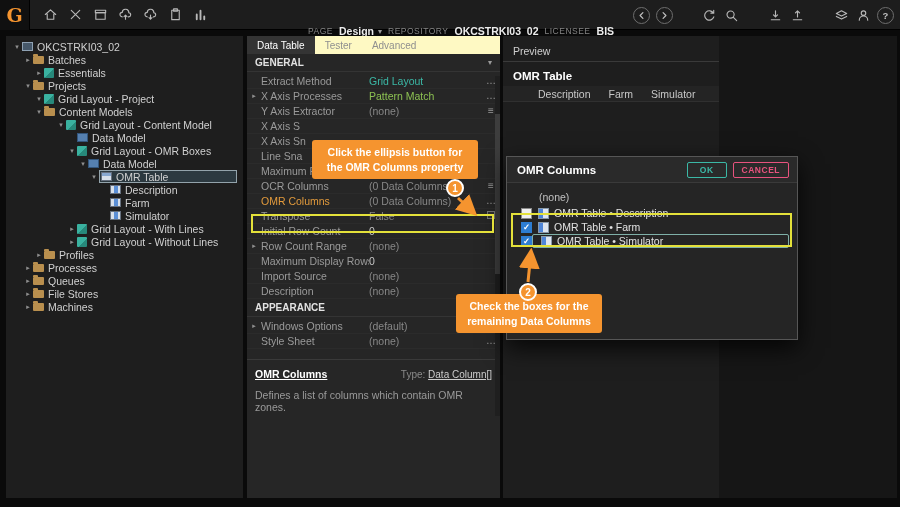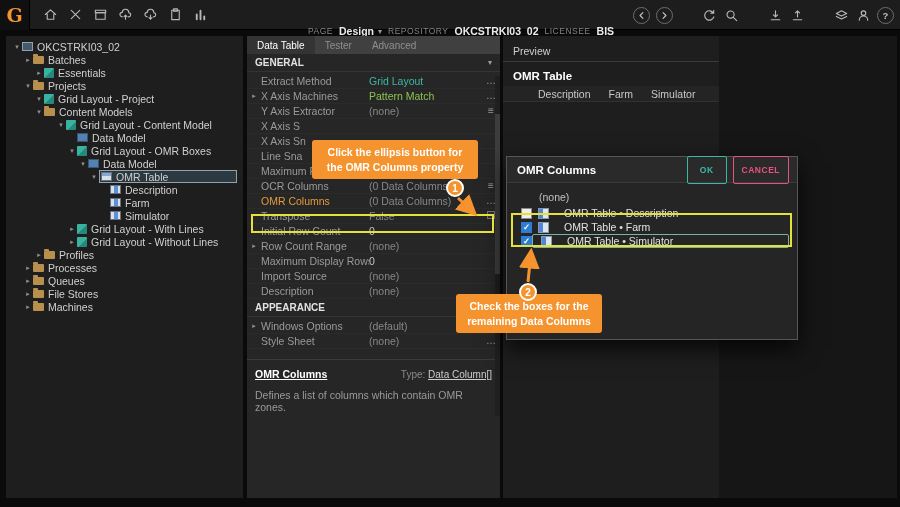--- a/index.html
+++ b/index.html
@@ -36,21 +36,21 @@
   .ti-folder{position:relative;width:11px;height:8px;background:#b98f4e;border-radius:1px;margin-top:1px}
   .ti-folder::before{content:"";position:absolute;left:0;top:-2px;width:5px;height:2px;background:#b98f4e;border-radius:1px 1px 0 0}
   .ti-cube{width:10px;height:10px;background:linear-gradient(135deg,#3ab2a0 55%,#27897b 55%);border-radius:1px}
   .ti-grid{width:11px;height:9px;background:#5580b0;box-shadow:inset 0 0 0 1px #33567c}
   .ti-table{width:11px;height:9px;background:linear-gradient(180deg,#88a8d0 0 3px,#d8e0ea 3px);border:1px solid #66707e}
   .ti-col{width:11px;height:9px;background:linear-gradient(90deg,#d8e0ea 0 3px,#5b8fd6 3px 7px,#d8e0ea 7px);border:1px solid #66707e}
   .trow.sel .selwrap{display:flex;align-items:center;flex:1;margin-right:6px;border:1px solid #93a3ab;background:#2c3940;height:13px;padding-left:1px}
 
   
   .props{position:absolute;left:247px;top:36px;width:253px;height:462px;background:#262626}
-  .tabs{display:flex;height:18px;background:#404040}
+  .tabs{display:flex;height:18px;background:#fef9c3}
   .tab{padding:0 10px;display:flex;align-items:center;font-size:10px;color:#8f8f8f;cursor:pointer}
   .tab.active{background:#343434;color:#fff}
   .propbar{height:22px;display:flex;align-items:center;padding:0 8px;border-bottom:1px solid #1c1c1c}
   .propbar .t{color:#8a8a8a;font-size:9.5px;letter-spacing:1.3px}
   .propbar .sp{flex:1}
   .pbicon{width:15px;height:15px;margin-left:6px;display:flex;align-items:center;justify-content:center;cursor:pointer}
   .pbicon svg{stroke:#9a9a9a;fill:none;stroke-width:1.2}
   .sec{height:18px;display:flex;align-items:center;padding:0 8px;color:#e2e2e2;font-weight:bold;font-size:10px;border-bottom:1px solid #343434;cursor:pointer}
   .sec .sp{flex:1}
   .sec .chev{color:#9a9a9a;font-size:8px;font-weight:normal}
@@ -78,32 +78,32 @@
   .pv-head{height:26px;display:flex;align-items:flex-end;padding:0 10px 4px;color:#cfcfcf;font-size:10.5px;border-bottom:1px solid #3a3a3a}
   .pv-title{padding:8px 10px 4px;color:#fff;font-weight:bold;font-size:11.5px}
   .pv-cols{display:flex;align-items:center;height:16px;background:#242424;font-size:10.5px;color:#c8c8c8;border-bottom:1px solid #303030}
   .pv-c1{margin-left:35px}.pv-c2{margin-left:18px}.pv-c3{margin-left:18px}
 
   
   .dialog{position:absolute;left:506px;top:156px;width:292px;height:184px;background:#252525;border:1px solid #565656;
           box-shadow:0 8px 22px rgba(0,0,0,.8);z-index:10}
   .dlg-title{height:26px;display:flex;align-items:center;padding:0 8px 0 10px;background:#2a2a2a;border-bottom:1px solid #3a3a3a}
   .dlg-title-text{color:#fff;font-weight:bold;font-size:11.5px;flex:1}
-  .dlg-btn{height:28px;background:transparent;border-radius:2px;font-size:8.5px;font-weight:bold;letter-spacing:.5px;cursor:pointer;
+  .dlg-btn{height:16px;background:transparent;border-radius:2px;font-size:8.5px;font-weight:bold;letter-spacing:.5px;cursor:pointer;
            font-family:"Liberation Sans",sans-serif}
   .btn-ok{border:1px solid var(--teal,#3BB8A6);color:var(--teal,#3BB8A6);padding:0 12px;margin-right:6px}
   .btn-cancel{border:1px solid var(--pink,#E8537E);color:var(--pink,#E8537E);padding:0 8px}
   .dlg-body{padding:8px 6px 0 8px}
   .dlg-none{height:13px;margin-left:24px;margin-bottom:2px;color:#c0c0c0;font-size:10.5px;cursor:pointer}
   .dlg-row{height:14px;display:flex;align-items:center;padding-left:6px;font-size:10.5px;color:#e2e2e2;cursor:pointer}
   .cb{width:11px;height:11px;flex:none;background:#efefef;border:1px solid #8a8a8a;display:flex;align-items:center;justify-content:center}
   .cb.checked{background:var(--blue,#2D7DD2);border-color:var(--blue,#2D7DD2);color:#fff;font-size:8.5px;font-weight:bold}
   .cb i{font-style:normal;line-height:1}
   .colicon{width:11px;height:11px;flex:none;margin-left:6px;border:1px solid #8899aa;background:linear-gradient(90deg,#4f86d8 0 4px,#dfe6f0 4px)}
-  .dlg-label{margin-left:15px;white-space:nowrap}
+  .dlg-label{margin-left:5px;white-space:nowrap}
   .dlg-row.sel .selbox{display:flex;align-items:center;flex:1;height:14px;border:1px solid #7fb0a8;border-radius:2px;margin-right:2px;padding-left:2px}
 
   
   .hl-box{position:absolute;border:2px solid var(--yellow,#E4E13A);z-index:30;pointer-events:none}
   #hl-props{left:251px;top:214px;width:243px;height:19px}
   #hl-dialog{left:511px;top:213px;width:281px;height:34px}
   .callout{position:absolute;background:var(--orange,#F5942F);color:#fff;font-weight:bold;font-size:10.5px;line-height:1.4;
            text-align:center;padding:5px 8px;border-radius:3px;z-index:40}
   #co1{left:312px;top:140px;width:166px}
   #co2{left:456px;top:294px;width:146px}
@@ -352,21 +352,21 @@
 
     <div class="prows">
       <div class="prow">
           <span class="pexp"></span>
           <span class="plab">Extract Method</span>
           <span class="pval v-teal">Grid Layout</span>
           <span class="pact">…</span>
         </div>
       <div class="prow">
           <span class="pexp">▸</span>
-          <span class="plab">X Axis Machines</span>
+          <span class="plab">X Axis Processes</span>
           <span class="pval v-green">Pattern Match</span>
           <span class="pact">…</span>
         </div>
       <div class="prow">
           <span class="pexp"></span>
           <span class="plab">Y Axis Extractor</span>
           <span class="pval v-dim">(none)</span>
           <span class="pact">≡</span>
         </div>
       <div class="prow">

